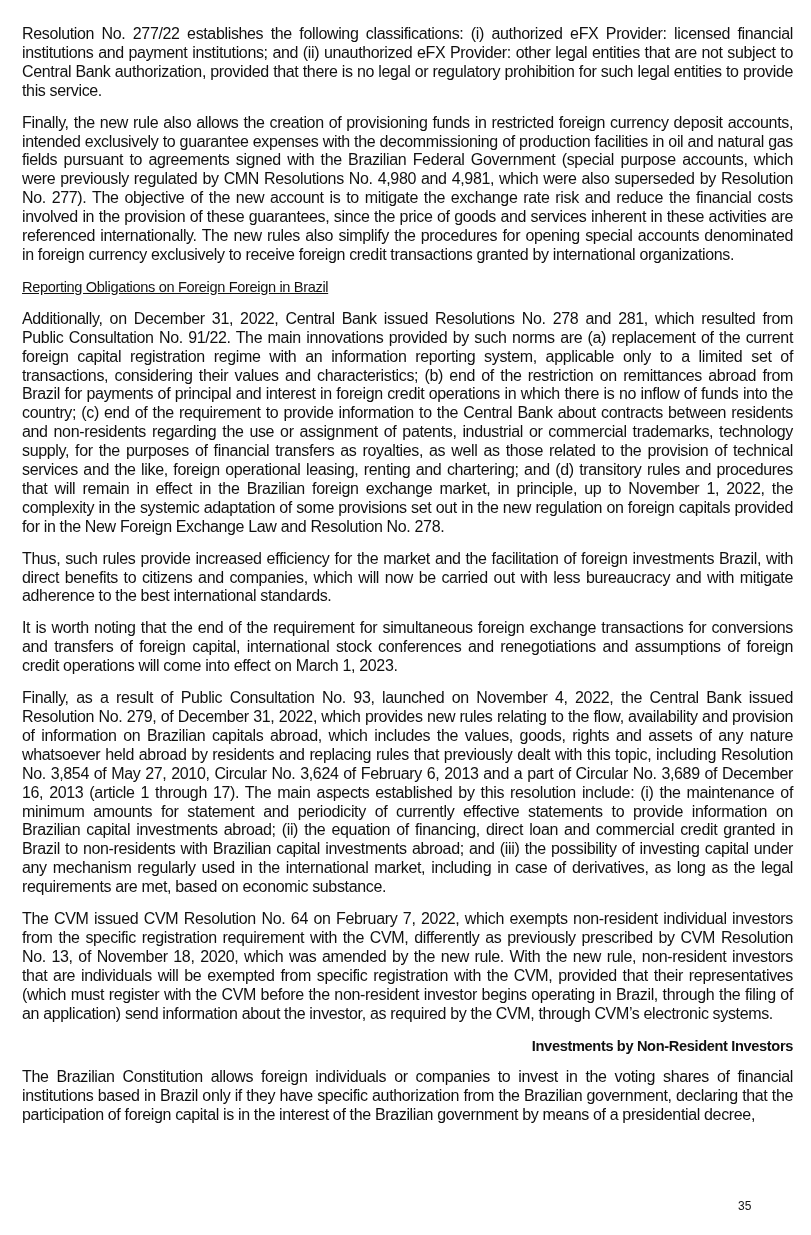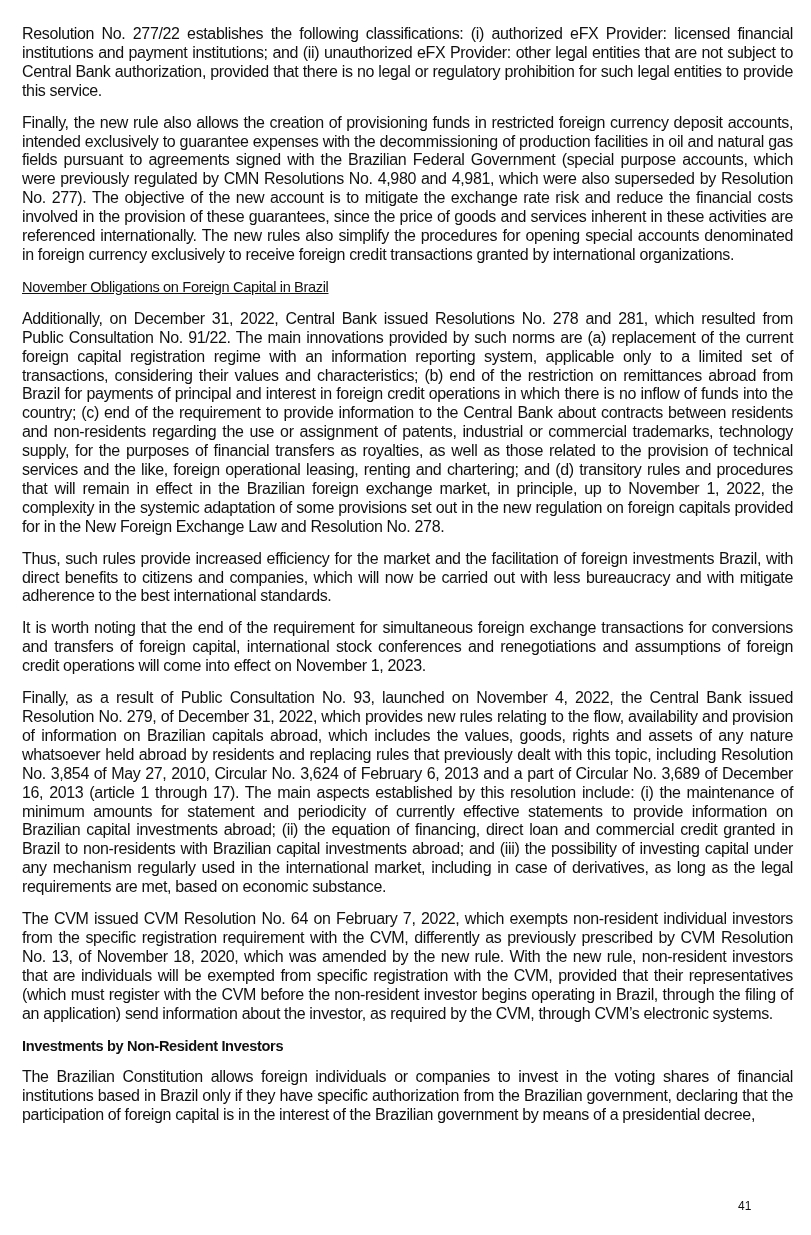--- a/index.html
+++ b/index.html
@@ -31,41 +31,42 @@
       line-height: 18.9px;
       text-decoration: underline;
       letter-spacing: -0.35px;
     }
     .heading-bold {
       margin: 0 0 13px 0;
       font-size: 14.6px;
       line-height: 18.9px;
       font-weight: bold;
       letter-spacing: -0.35px;
+      text-align: right;
     }
     .page-number {
       position: absolute;
       left: 738px;
       top: 1199px;
       font-size: 12px;
       color: #111111;
     }
   </style>
 </head>
 <body>
 
 <div class="page">
   <p class="para">Resolution No. 277/22 establishes the following classifications: (i) authorized eFX Provider: licensed financial institutions and payment institutions; and (ii) unauthorized eFX Provider: other legal entities that are not subject to Central Bank authorization, provided that there is no legal or regulatory prohibition for such legal entities to provide this service.</p>
   <p class="para">Finally, the new rule also allows the creation of provisioning funds in restricted foreign currency deposit accounts, intended exclusively to guarantee expenses with the decommissioning of production facilities in oil and natural gas fields pursuant to agreements signed with the Brazilian Federal Government (special purpose accounts, which were previously regulated by CMN Resolutions No. 4,980 and 4,981, which were also superseded by Resolution No. 277). The objective of the new account is to mitigate the exchange rate risk and reduce the financial costs involved in the provision of these guarantees, since the price of goods and services inherent in these activities are referenced internationally. The new rules also simplify the procedures for opening special accounts denominated in foreign currency exclusively to receive foreign credit transactions granted by international organizations.</p>
 
-  <div class="subheading">November Obligations on Foreign Capital in Brazil</div>
+  <div class="subheading">Reporting Obligations on Foreign Foreign in Brazil</div>
   <p class="para">Additionally, on December 31, 2022, Central Bank issued Resolutions No. 278 and 281, which resulted from Public Consultation No. 91/22. The main innovations provided by such norms are (a) replacement of the current foreign capital registration regime with an information reporting system, applicable only to a limited set of transactions, considering their values and characteristics; (b) end of the restriction on remittances abroad from Brazil for payments of principal and interest in foreign credit operations in which there is no inflow of funds into the country; (c) end of the requirement to provide information to the Central Bank about contracts between residents and non-residents regarding the use or assignment of patents, industrial or commercial trademarks, technology supply, for the purposes of financial transfers as royalties, as well as those related to the provision of technical services and the like, foreign operational leasing, renting and chartering; and (d) transitory rules and procedures that will remain in effect in the Brazilian foreign exchange market, in principle, up to November 1, 2022, the complexity in the systemic adaptation of some provisions set out in the new regulation on foreign capitals provided for in the New Foreign Exchange Law and Resolution No. 278.</p>
   <p class="para">Thus, such rules provide increased efficiency for the market and the facilitation of foreign investments Brazil, with direct benefits to citizens and companies, which will now be carried out with less bureaucracy and with mitigate adherence to the best international standards.</p>
-  <p class="para">It is worth noting that the end of the requirement for simultaneous foreign exchange transactions for conversions and transfers of foreign capital, international stock conferences and renegotiations and assumptions of foreign credit operations will come into effect on November 1, 2023.</p>
+  <p class="para">It is worth noting that the end of the requirement for simultaneous foreign exchange transactions for conversions and transfers of foreign capital, international stock conferences and renegotiations and assumptions of foreign credit operations will come into effect on March 1, 2023.</p>
 
   <p class="para">Finally, as a result of Public Consultation No. 93, launched on November 4, 2022, the Central Bank issued Resolution No. 279, of December 31, 2022, which provides new rules relating to the flow, availability and provision of information on Brazilian capitals abroad, which includes the values, goods, rights and assets of any nature whatsoever held abroad by residents and replacing rules that previously dealt with this topic, including Resolution No. 3,854 of May 27, 2010, Circular No. 3,624 of February 6, 2013 and a part of Circular No. 3,689 of December 16, 2013 (article 1 through 17). The main aspects established by this resolution include: (i) the maintenance of minimum amounts for statement and periodicity of currently effective statements to provide information on Brazilian capital investments abroad; (ii) the equation of financing, direct loan and commercial credit granted in Brazil to non-residents with Brazilian capital investments abroad; and (iii) the possibility of investing capital under any mechanism regularly used in the international market, including in case of derivatives, as long as the legal requirements are met, based on economic substance.</p>
   <p class="para">The CVM issued CVM Resolution No. 64 on February 7, 2022, which exempts non-resident individual investors from the specific registration requirement with the CVM, differently as previously prescribed by CVM Resolution No. 13, of November 18, 2020, which was amended by the new rule. With the new rule, non-resident investors that are individuals will be exempted from specific registration with the CVM, provided that their representatives (which must register with the CVM before the non-resident investor begins operating in Brazil, through the filing of an application) send information about the investor, as required by the CVM, through CVM’s electronic systems.</p>
 
   <div class="heading-bold">Investments by Non-Resident Investors</div>
   <p class="para">The Brazilian Constitution allows foreign individuals or companies to invest in the voting shares of financial institutions based in Brazil only if they have specific authorization from the Brazilian government, declaring that the participation of foreign capital is in the interest of the Brazilian government by means of a presidential decree,</p>
 </div>
 
-<div class="page-number">41</div>
+<div class="page-number">35</div>
 
 </body></html>

